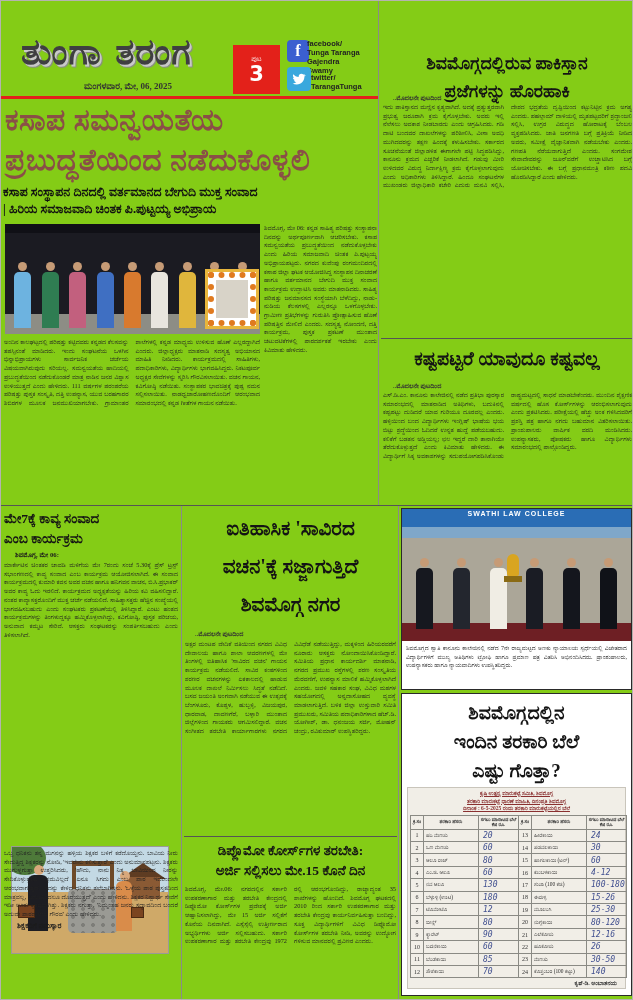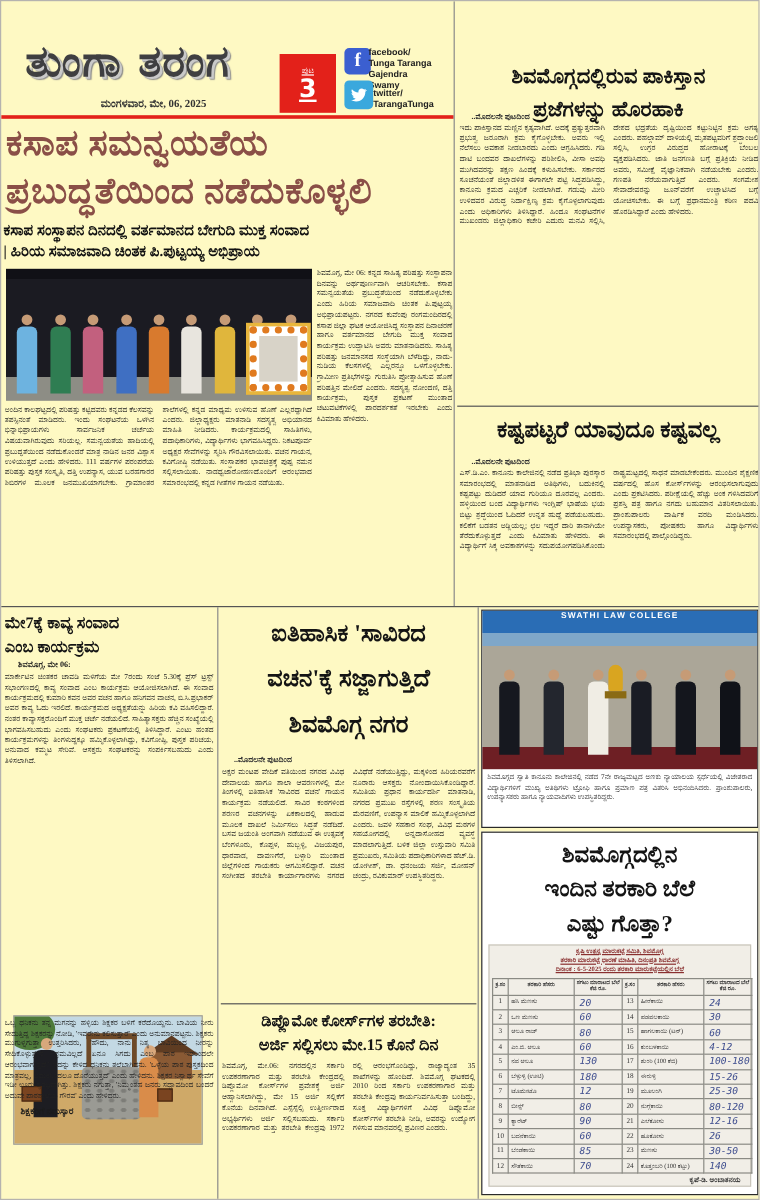--- a/index.html
+++ b/index.html
@@ -1,17 +1,17 @@
 <!DOCTYPE html>
 <html><head>
 <meta charset="utf-8">
 <style>
   *{margin:0;padding:0;box-sizing:border-box;}
   html,body{background:#d8d6d2;}
-  .page{position:relative;width:633px;height:1000px;margin:0 auto;background:#fef9c3;
+  .page{position:relative;width:633px;height:1000px;margin:0 auto;background:#84cc16;
         font-family:"Liberation Serif",serif;color:#1c1c1c;overflow:hidden;border:1px solid #b5b3af;}
   .abs{position:absolute;}
   .clip{overflow:hidden;}
 
   
   .mast-title{font-family:"DejaVu Sans",sans-serif;font-weight:800;font-size:36px;color:#3f3f41;
               letter-spacing:1px;text-shadow:2px 2px 0 #c9c9c9,3px 3px 1px #8a8a8a;white-space:nowrap;}
   .mast-date{font-size:9px;font-weight:bold;color:#333;text-align:center;}
   .page-box{background:#e3211a;color:#fff;text-align:center;display:flex;flex-direction:column;
             align-items:center;justify-content:center;}
@@ -91,21 +91,21 @@
   .veg-credit{font-size:6px;font-weight:bold;text-align:right;padding:2px 6px 0 0;color:#333;}
 </style>
 </head>
 <body>
 
 <div class="page">
 
   <div class="abs mast-title" style="left:20px;top:30px;">ತುಂಗಾ ತರಂಗ</div>
   <div class="abs mast-date" style="left:52px;top:80px;width:150px;">ಮಂಗಳವಾರ, ಮೇ, 06, 2025</div>
 
-  <div class="abs page-box" style="left:232px;top:44px;width:47px;height:49px;text-decoration:underline;">
+  <div class="abs page-box" style="left:232px;top:44px;width:47px;height:49px;">
     <span class="lbl">ಪುಟ</span>
     <span class="num">3</span>
   </div>
 
   <div class="abs soc-icon fb" style="left:286px;top:39px;width:22px;height:22px;">
     <span>f</span>
   </div>
   <div class="abs soc-text" style="left:306px;top:38px;width:72px;">
     <div>facebook/</div>
     <div>Tunga Taranga Gajendra</div>

